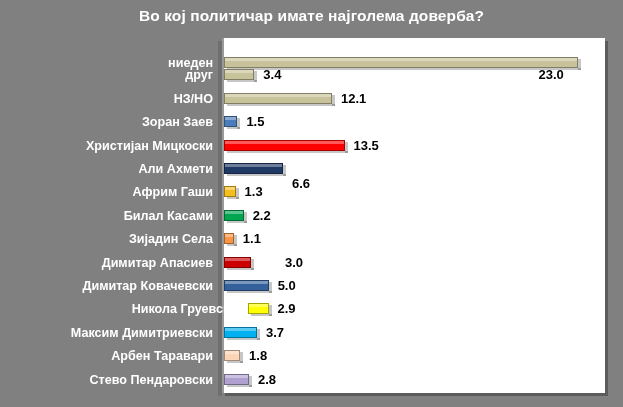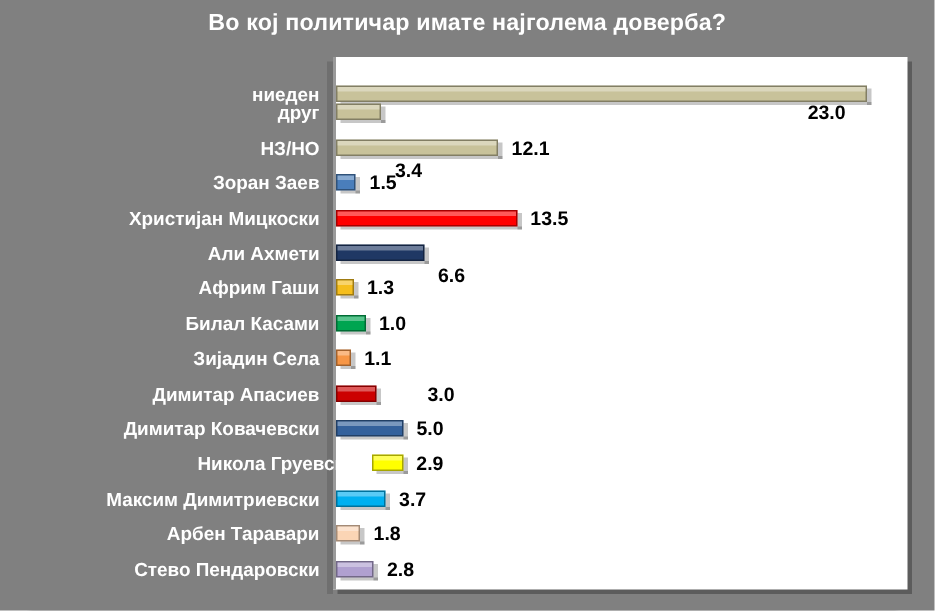--- a/index.html
+++ b/index.html
@@ -149,21 +149,21 @@
         </div>
         <div class="val-label below" style="left: 538.464px; top: 16px;">23.0</div>
       </div>
       <div class="row" style="top: 64.4px;">
         <div class="cat-label">друг</div>
         <div class="bar-wrap" style="left: 224px; width: 30.3571px;">
           <div class="bar" style="width: 30.3571px; background: rgb(200, 194, 154);"></div>
           <div class="bar-side" style="left: 30.3571px;"></div>
           <div class="bar-bottom" style="width: 30.3571px;"></div>
         </div>
-        <div class="val-label" style="left: 263.357px; top: 4px; margin-top: 39px;">3.4</div>
+        <div class="val-label" style="left: 263.357px; top: 4px;">3.4</div>
       </div>
       <div class="row" style="top: 87.8px;">
         <div class="cat-label">НЗ/НО</div>
         <div class="bar-wrap" style="left: 224px; width: 108.036px;">
           <div class="bar" style="width: 108.036px; background: rgb(200, 194, 154);"></div>
           <div class="bar-side" style="left: 108.036px;"></div>
           <div class="bar-bottom" style="width: 108.036px;"></div>
         </div>
         <div class="val-label" style="left: 341.036px; top: 4px;">12.1</div>
       </div>
@@ -203,21 +203,21 @@
         </div>
         <div class="val-label" style="left: 244.607px; top: 4px;">1.3</div>
       </div>
       <div class="row" style="top: 204.8px;">
         <div class="cat-label">Билал Касами</div>
         <div class="bar-wrap" style="left: 224px; width: 19.6429px;">
           <div class="bar" style="width: 19.6429px; background: rgb(0, 165, 80);"></div>
           <div class="bar-side" style="left: 19.6429px;"></div>
           <div class="bar-bottom" style="width: 19.6429px;"></div>
         </div>
-        <div class="val-label" style="left: 252.643px; top: 4px;">1.0</div>
+        <div class="val-label" style="left: 252.643px; top: 4px;">2.2</div>
       </div>
       <div class="row" style="top: 228.2px;">
         <div class="cat-label">Зијадин Села</div>
         <div class="bar-wrap" style="left: 224px; width: 9.82143px;">
           <div class="bar" style="width: 9.82143px; background: rgb(247, 150, 70);"></div>
           <div class="bar-side" style="left: 9.82143px;"></div>
           <div class="bar-bottom" style="width: 9.82143px;"></div>
         </div>
         <div class="val-label" style="left: 242.821px; top: 4px;">1.1</div>
       </div>

